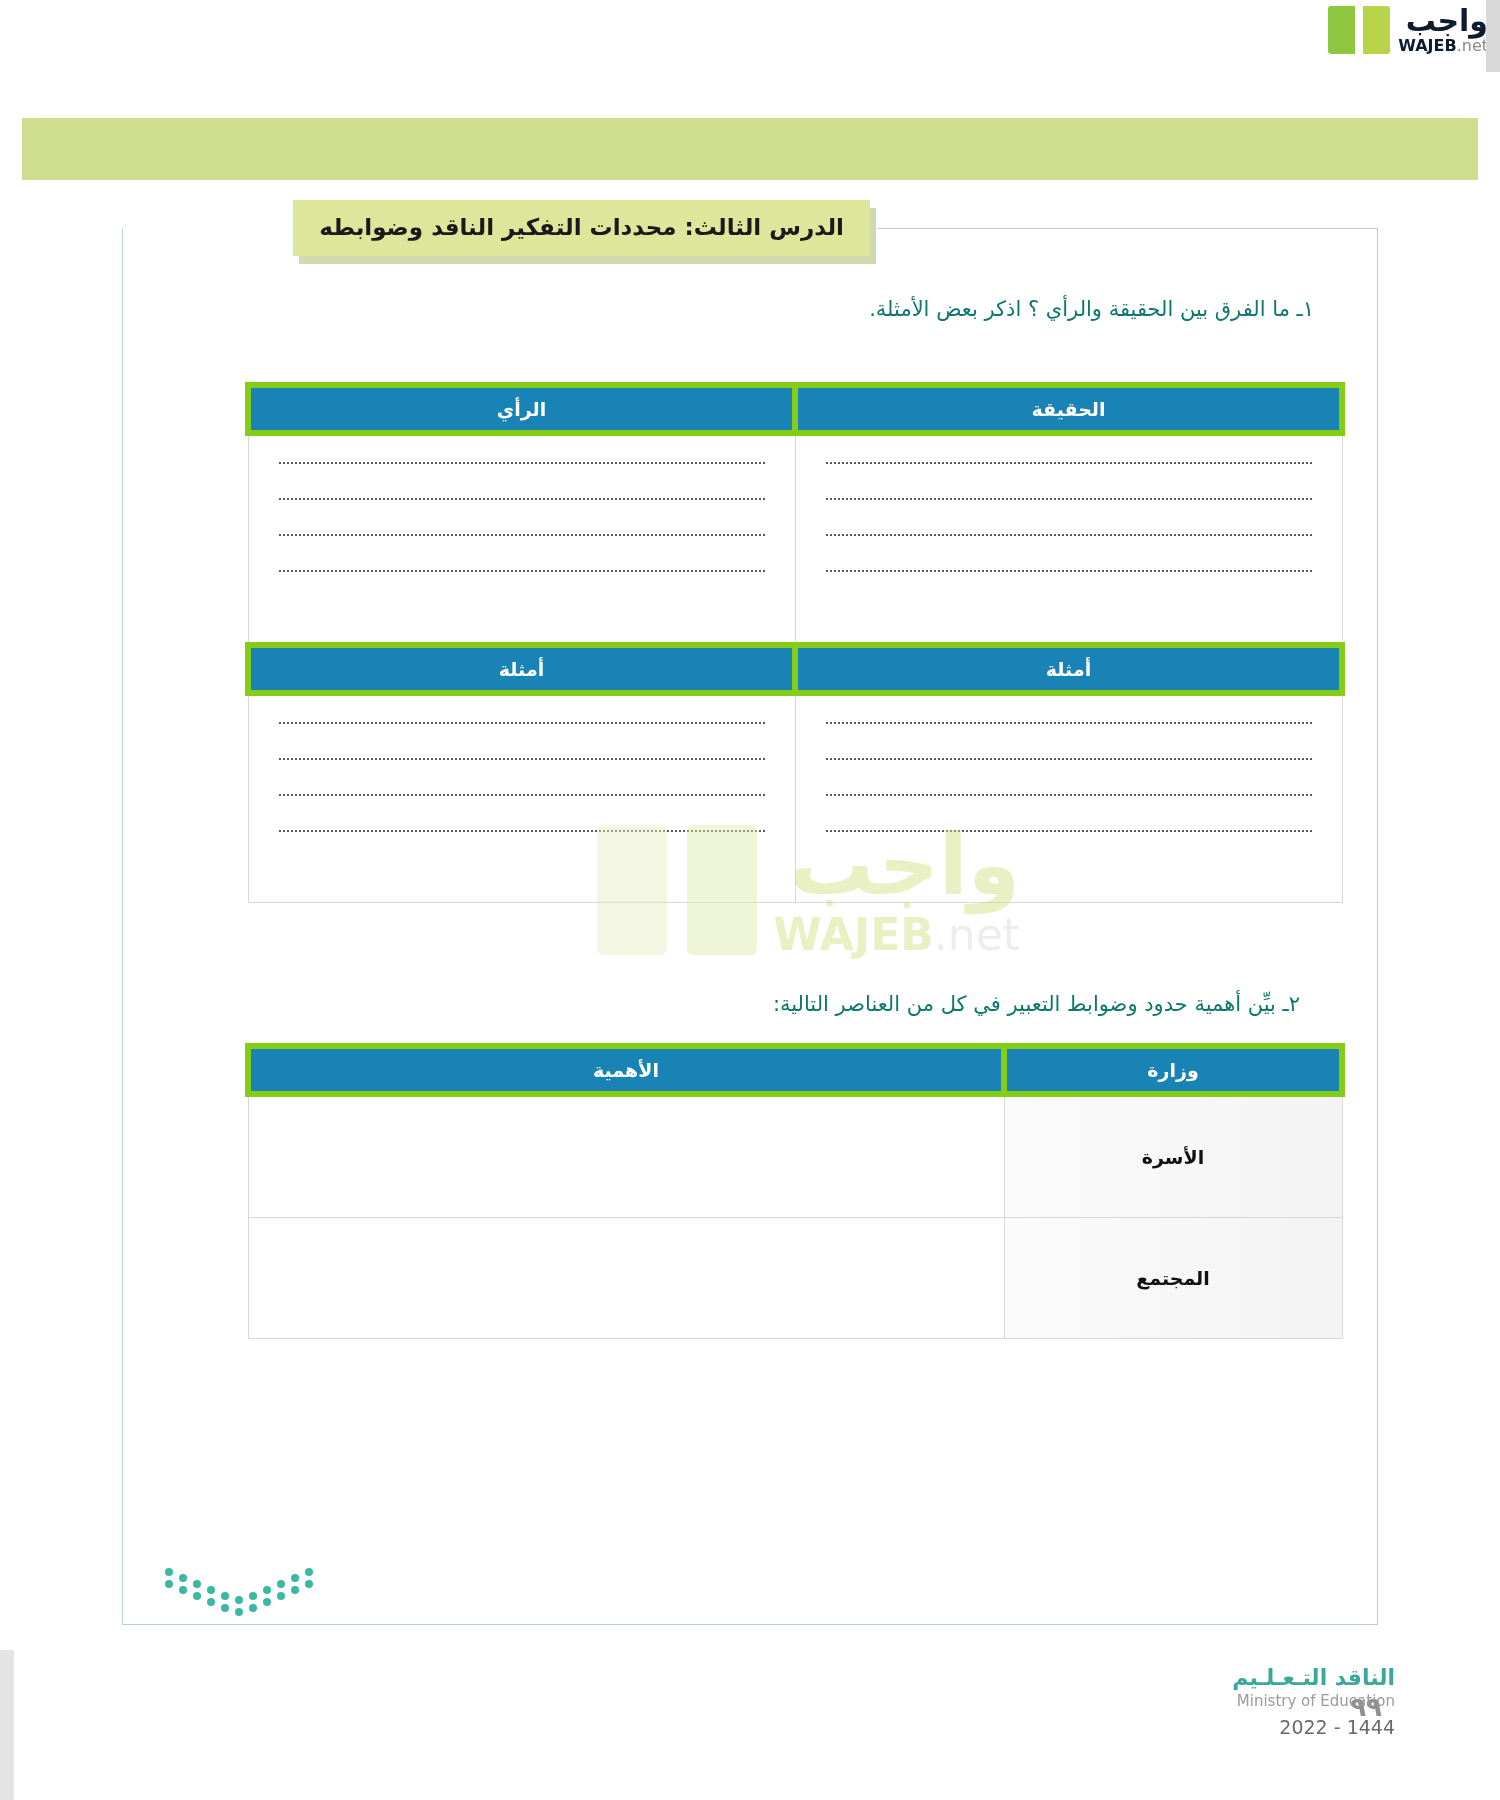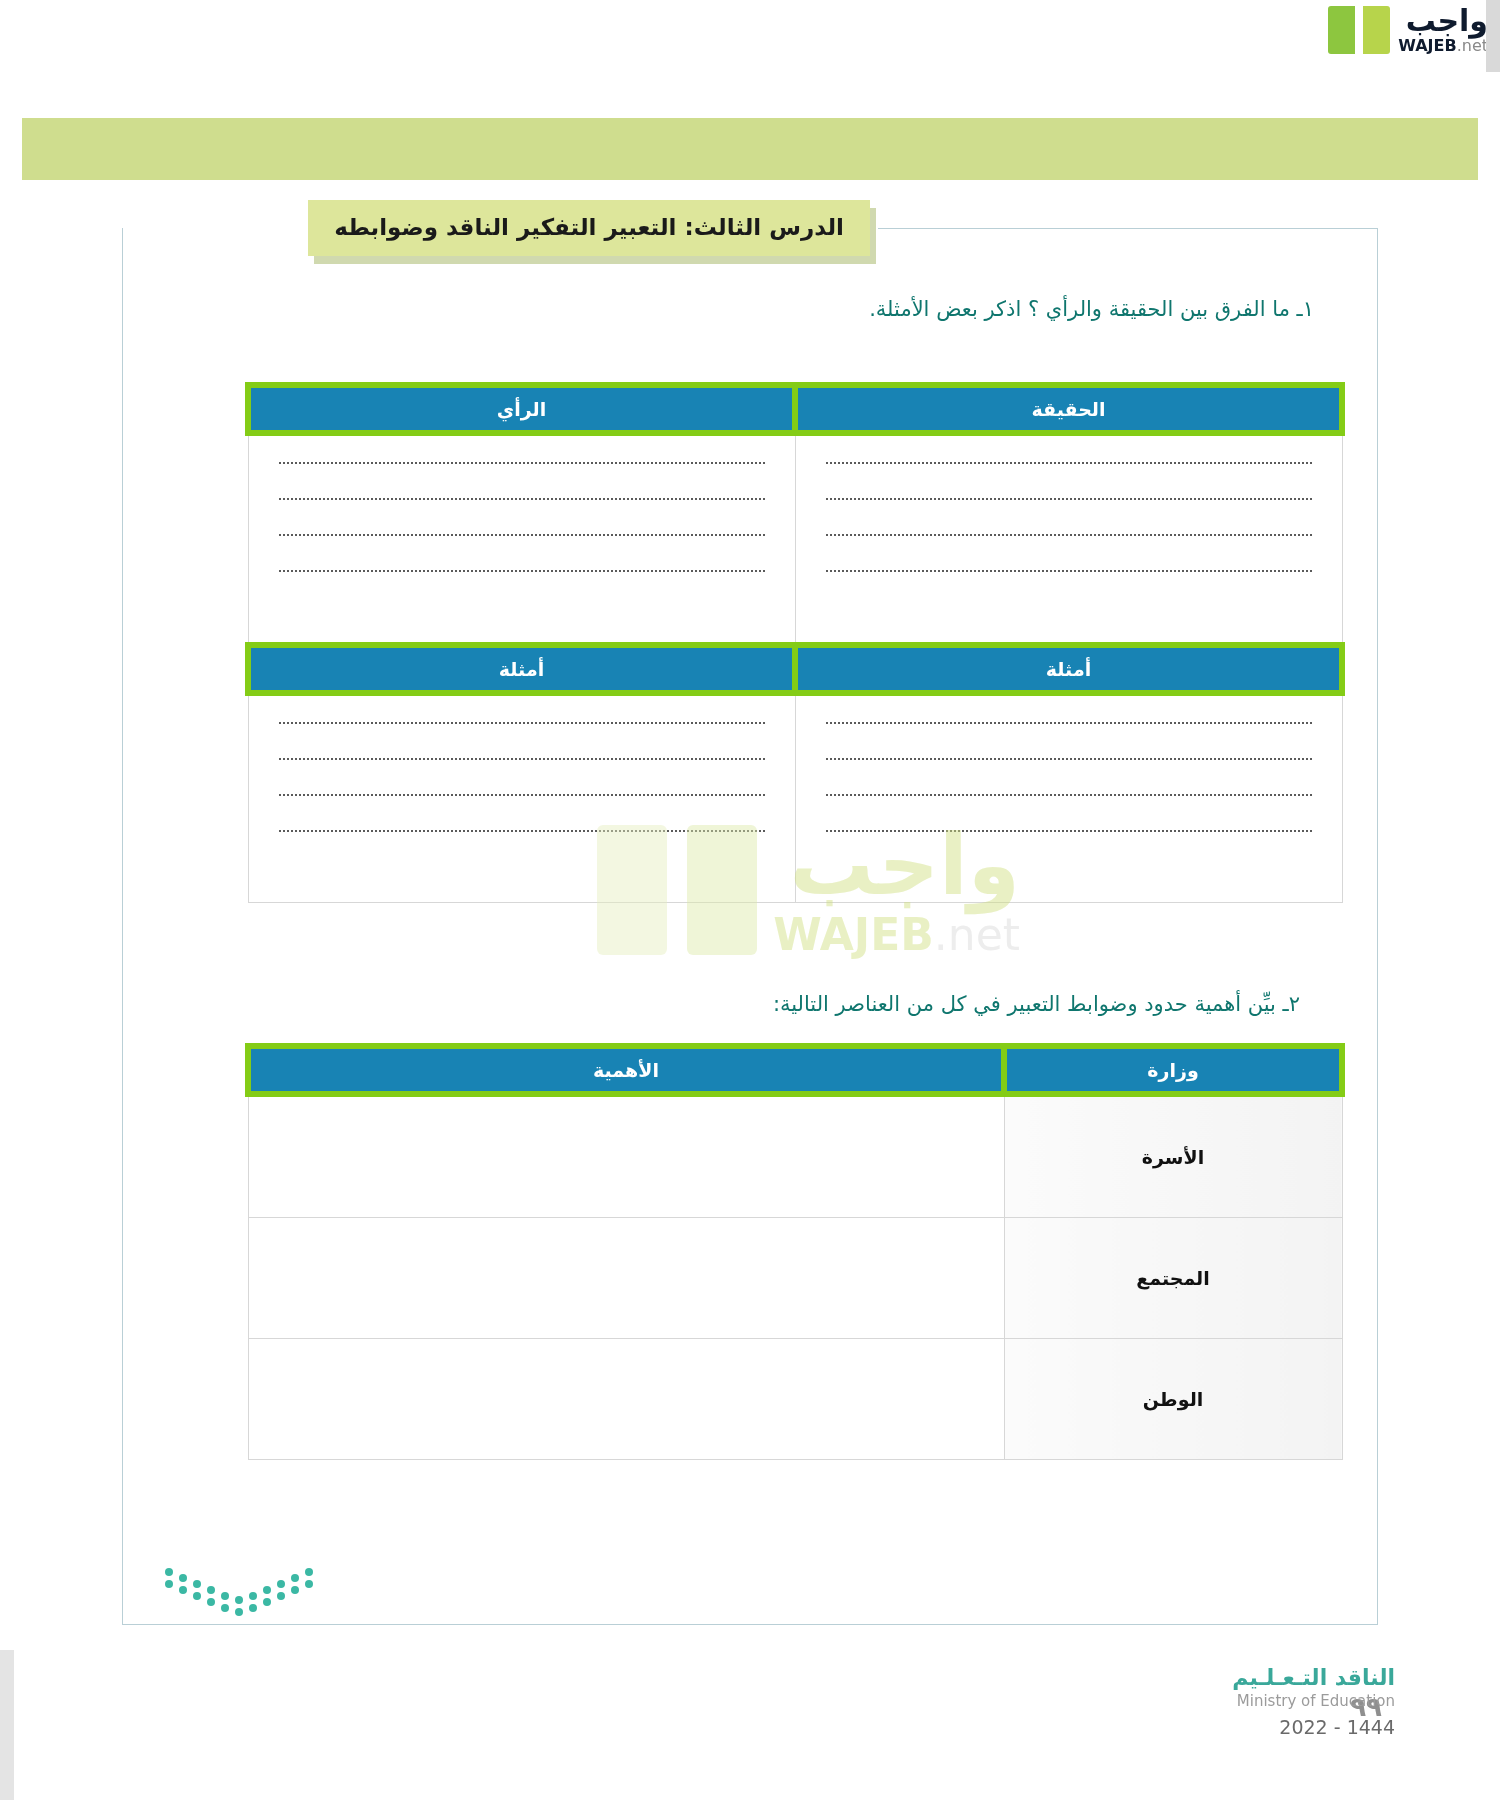--- a/index.html
+++ b/index.html
@@ -306,21 +306,21 @@
 </div>
 
 <div class="edge-strip top"></div>
 <div class="left-strip"></div>
 
 <div class="header-bar"></div>
 
 <div class="frame-top-line"></div>
 <div class="page-frame"></div>
 
-<div class="lesson-chip">الدرس الثالث: التعبير التفكير الناقد وضوابطه</div>
+<div class="lesson-chip">الدرس الثالث: محددات التفكير الناقد وضوابطه</div>
 
 <div class="question" id="q1">١ـ ما الفرق بين الحقيقة والرأي ؟ اذكر بعض الأمثلة.</div>
 
 <table class="tbl t1">
   <tbody>
       <tr>
     <th>الحقيقة</th>
     <th>الرأي</th>
   </tr>
   <tr>
@@ -376,24 +376,20 @@
       <tr>
     <th style="width:330px">وزارة</th>
     <th>الأهمية</th>
   </tr>
   <tr>
     <td class="label">الأسرة</td>
     <td class="blank"></td>
   </tr>
   <tr>
     <td class="label">المجتمع</td>
-    <td class="blank"></td>
-  </tr>
-  <tr>
-    <td class="label">الوطن</td>
     <td class="blank"></td>
   </tr>
 </tbody>
   </table>
 
 <div class="dots-deco" id="dots">
     <i style="left: 0px; top: 0px;"></i>
     <i style="left: 0px; top: 12px;"></i>
     <i style="left: 14px; top: 6px;"></i>
     <i style="left: 14px; top: 18px;"></i>

